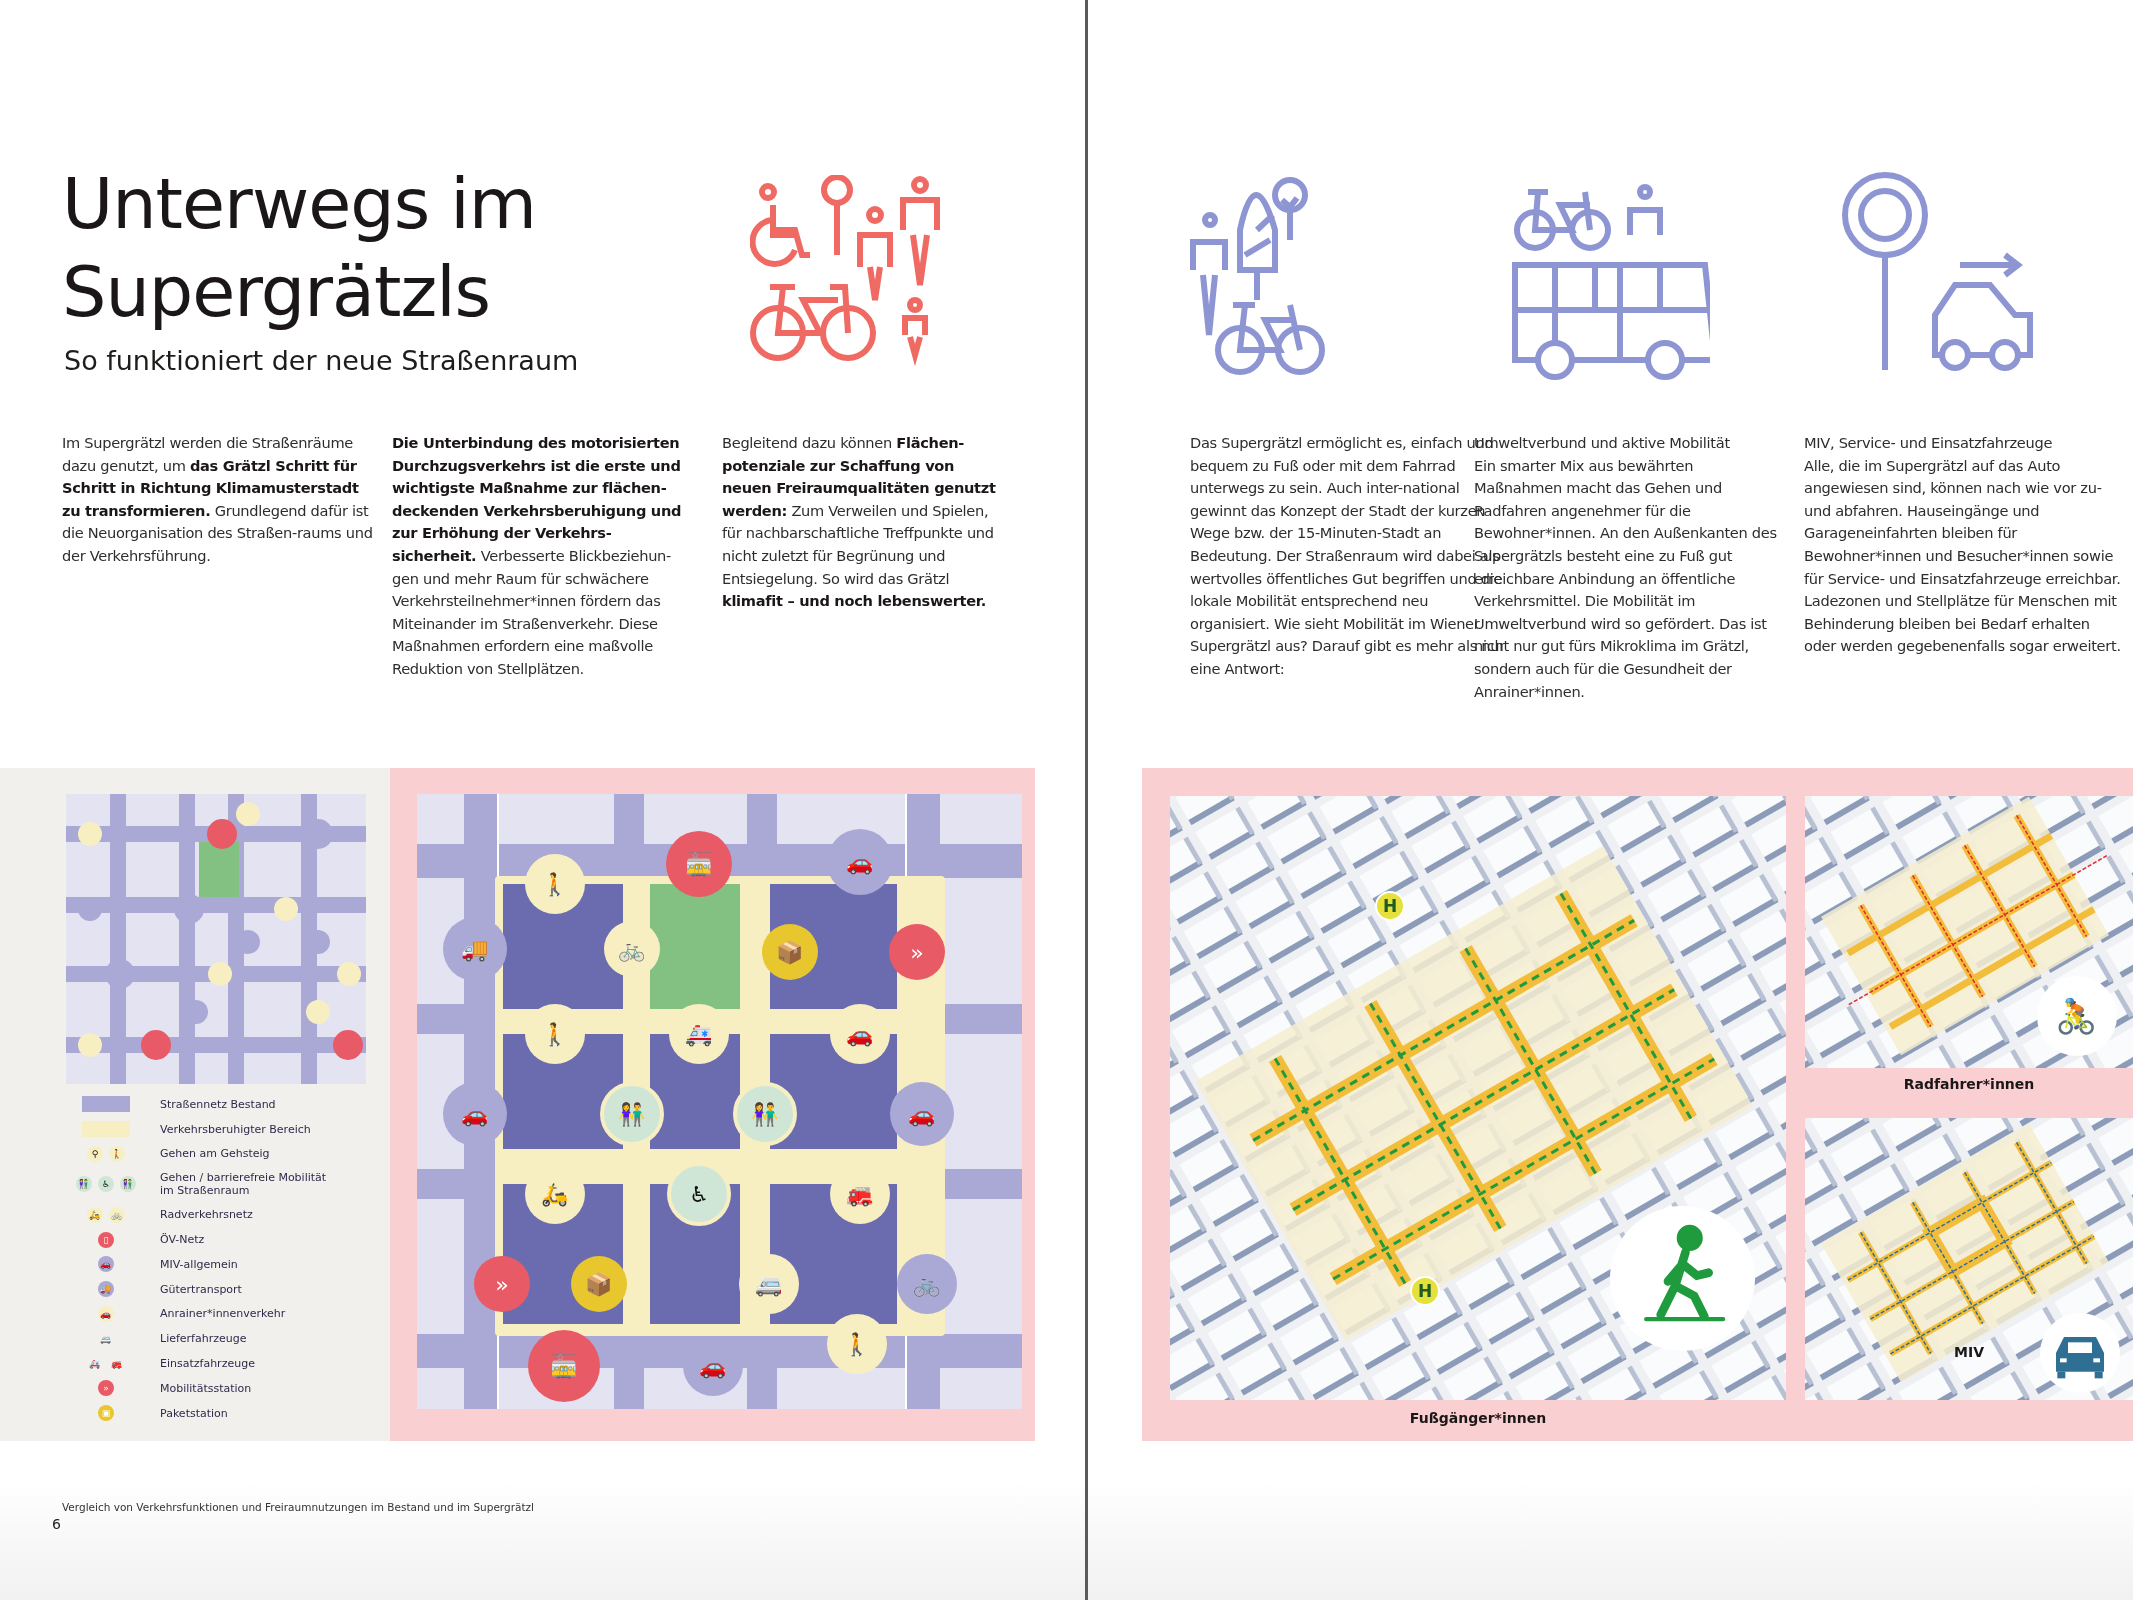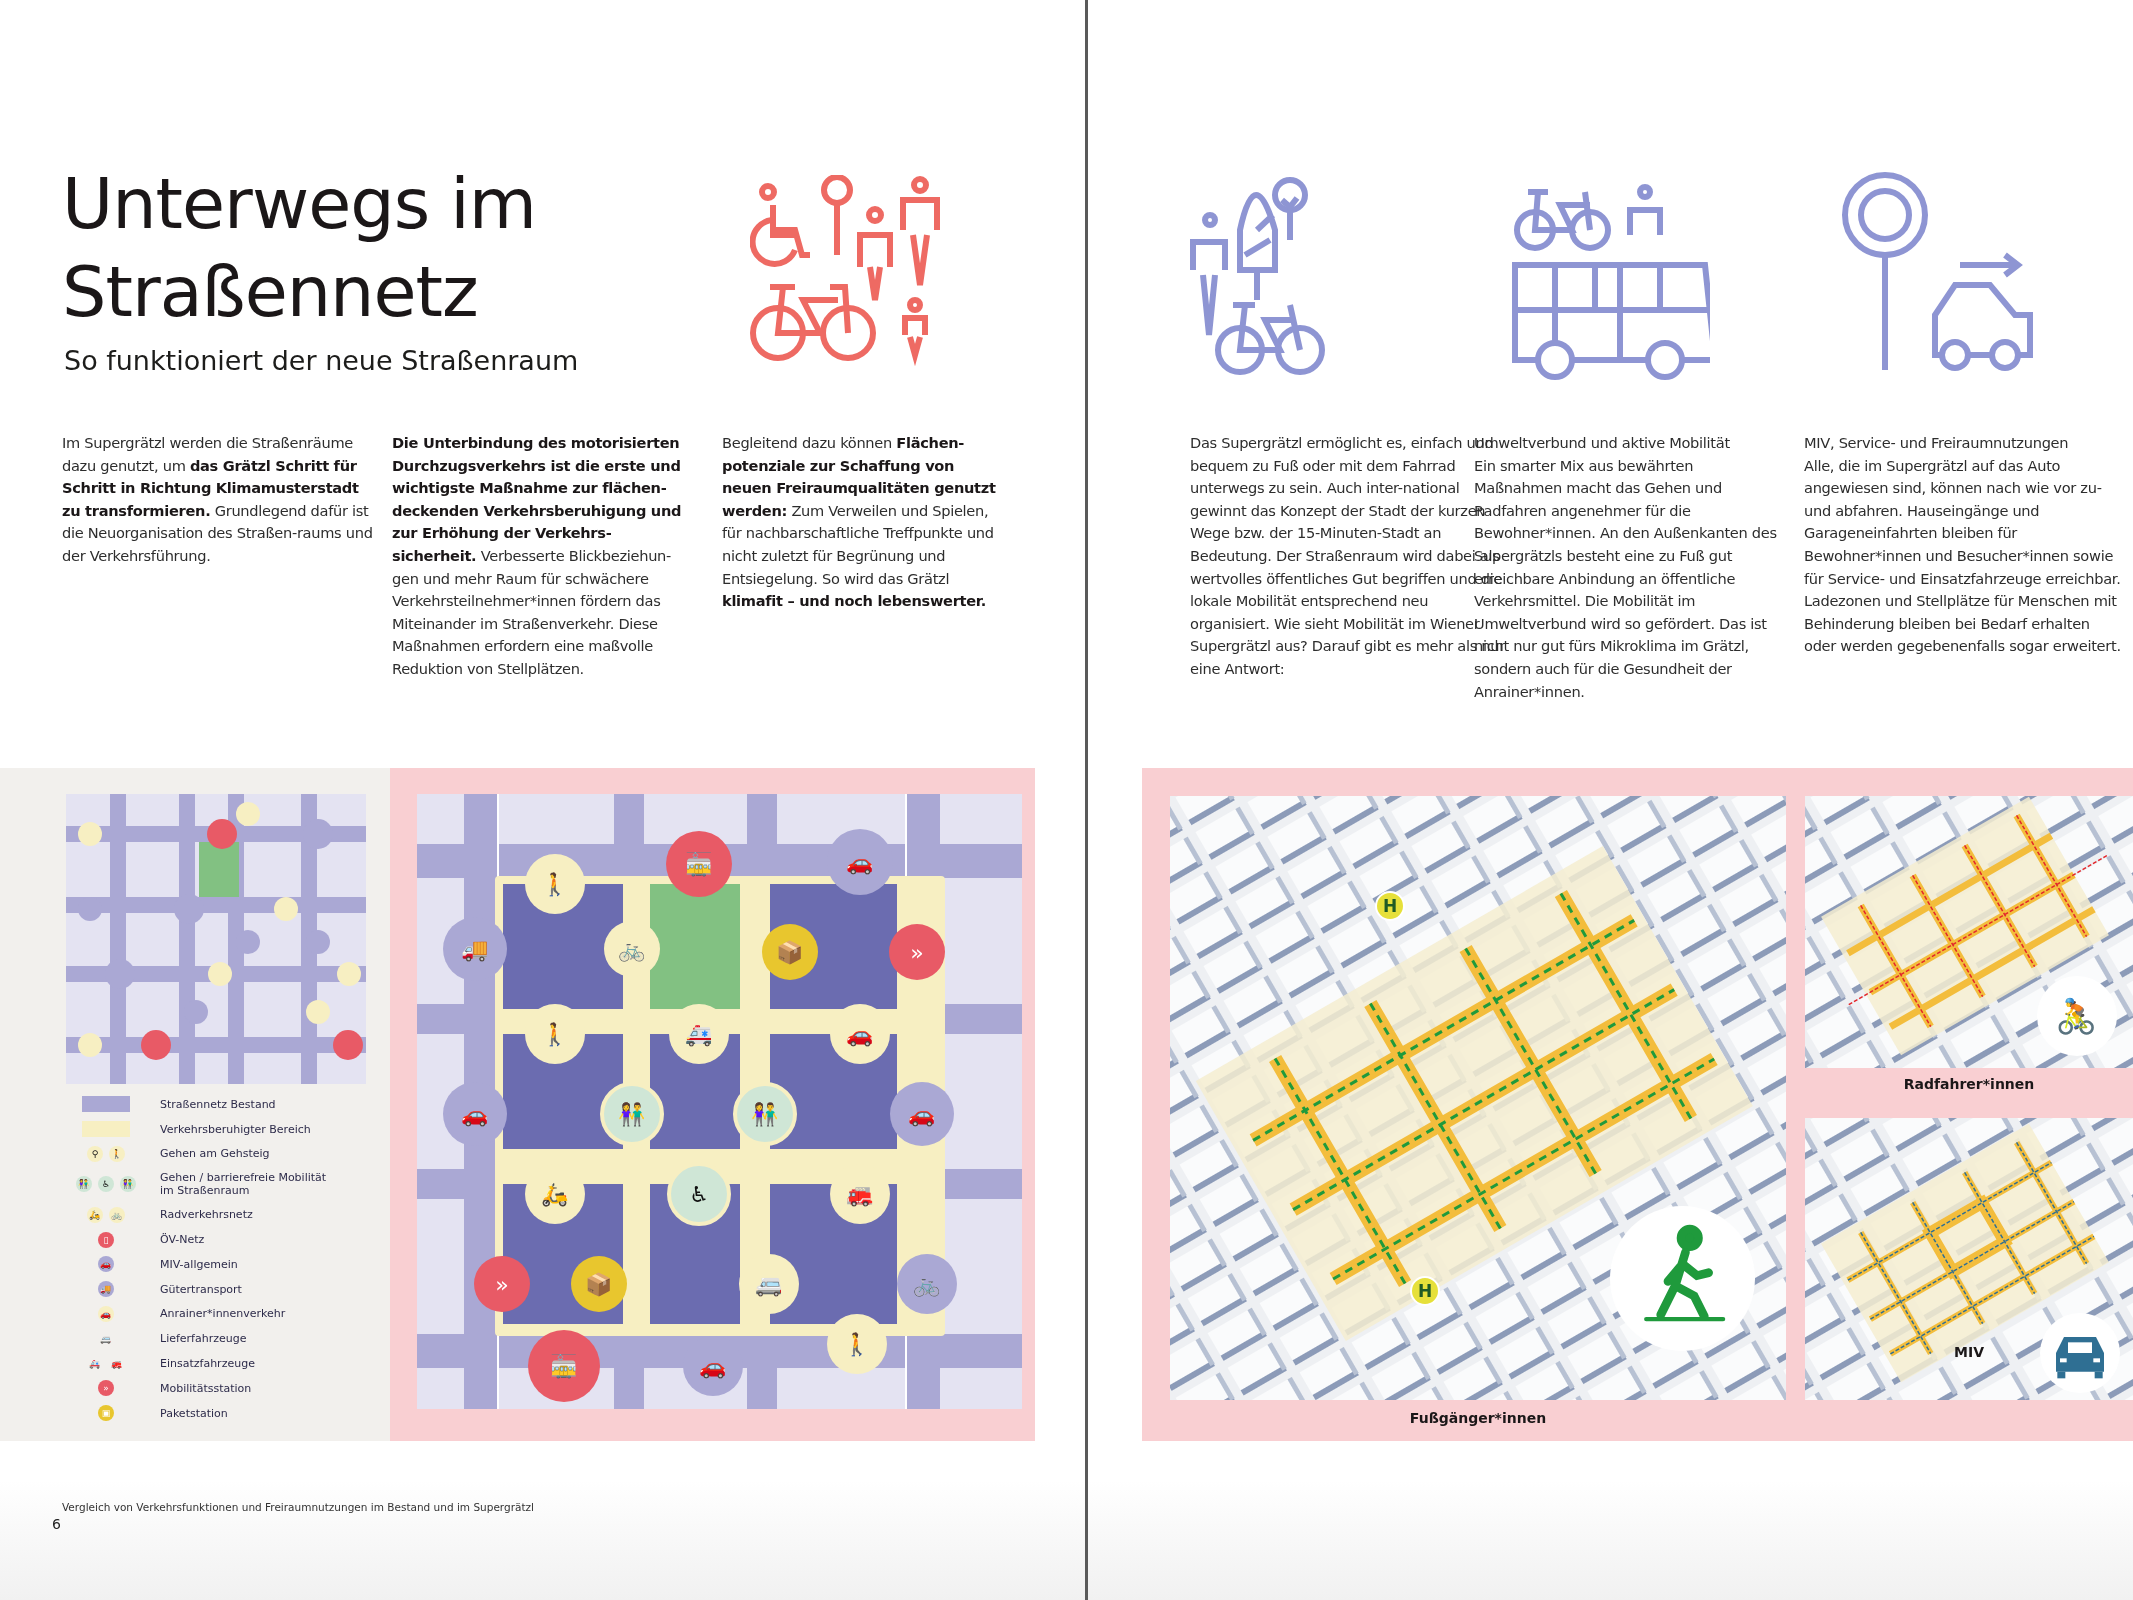--- a/index.html
+++ b/index.html
@@ -42,21 +42,21 @@
 </style>
 </head>
 <body>
 
 <div class="spread">
 
   <div class="gutter"></div>
 
   <div class="title">
     <div>Unterwegs im</div>
-    <div>Straßennetz</div>
+    <div>Supergrätzls</div>
   </div>
   <div class="subtitle">So funktioniert der neue Straßenraum</div>
 
   <svg class="icon-red" viewBox="0 0 210 200" fill="none" stroke="#ee6a63" stroke-width="6" stroke-linecap="butt">
     <circle cx="18" cy="17" r="6"></circle>
     <path d="M23 30 V55 H45 L52 80 H60"></path>
     <path d="M45 60 H20"></path>
     <path d="M22 45 A22 22 0 1 0 45 75"></path>
     <circle cx="87" cy="15" r="13"></circle>
       <path d="M87 28 V80"></path>
@@ -320,21 +320,21 @@
   </svg>
 
   <div class="col" style="left:1143px; top:432px; width:320px;margin-left:47px;">
     <span>Das Supergrätzl ermöglicht es, einfach und bequem zu Fuß oder mit dem Fahrrad unterwegs zu sein. Auch inter-national gewinnt das Konzept der Stadt der kurzen Wege bzw. der 15-Minuten-Stadt an Bedeutung. Der Straßenraum wird dabei als wertvolles öffentliches Gut begriffen und die lokale Mobilität entsprechend neu organisiert. Wie sieht Mobilität im Wiener Supergrätzl aus? Darauf gibt es mehr als nur eine Antwort:</span>
   </div>
   <div class="col" style="left:1474px; top:432px; width:310px;">
     <div>Umweltverbund und aktive Mobilität</div>
     <span>Ein smarter Mix aus bewährten Maßnahmen macht das Gehen und Radfahren angenehmer für die Bewohner*innen. An den Außenkanten des Supergrätzls besteht eine zu Fuß gut erreichbare Anbindung an öffentliche Verkehrsmittel. Die Mobilität im Umweltverbund wird so gefördert. Das ist nicht nur gut fürs Mikroklima im Grätzl, sondern auch für die Gesundheit der Anrainer*innen.</span>
   </div>
   <div class="col" style="left:1804px; top:432px; width:318px;">
-    <div>MIV, Service- und Freiraumnutzungen</div>
+    <div>MIV, Service- und Einsatzfahrzeuge</div>
     <span>Alle, die im Supergrätzl auf das Auto angewiesen sind, können nach wie vor zu- und abfahren. Hauseingänge und Garageneinfahrten bleiben für Bewohner*innen und Besucher*innen sowie für Service- und Einsatzfahrzeuge erreichbar. Ladezonen und Stellplätze für Menschen mit Behinderung bleiben bei Bedarf erhalten oder werden gegebenenfalls sogar erweitert.</span>
   </div>
 
   <div class="panel-right-pink"></div>
 
   <div class="aerial aerial-main">
     <svg width="616" height="604" viewBox="0 0 616 604">
       <defs>
         <pattern id="blocks" width="60" height="40" patternUnits="userSpaceOnUse" patternTransform="rotate(-30)">
           <rect width="60" height="40" fill="#eef0f3"></rect>

